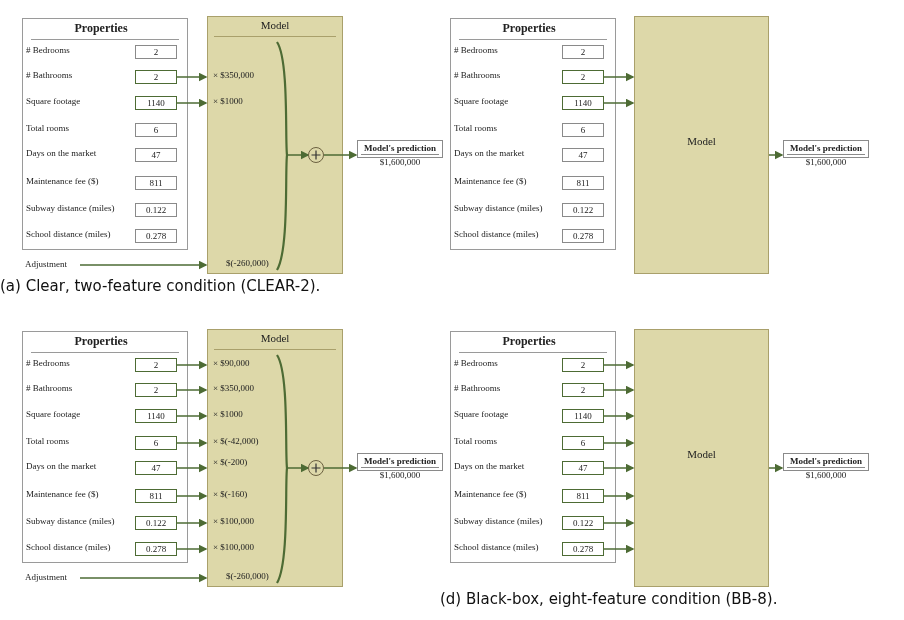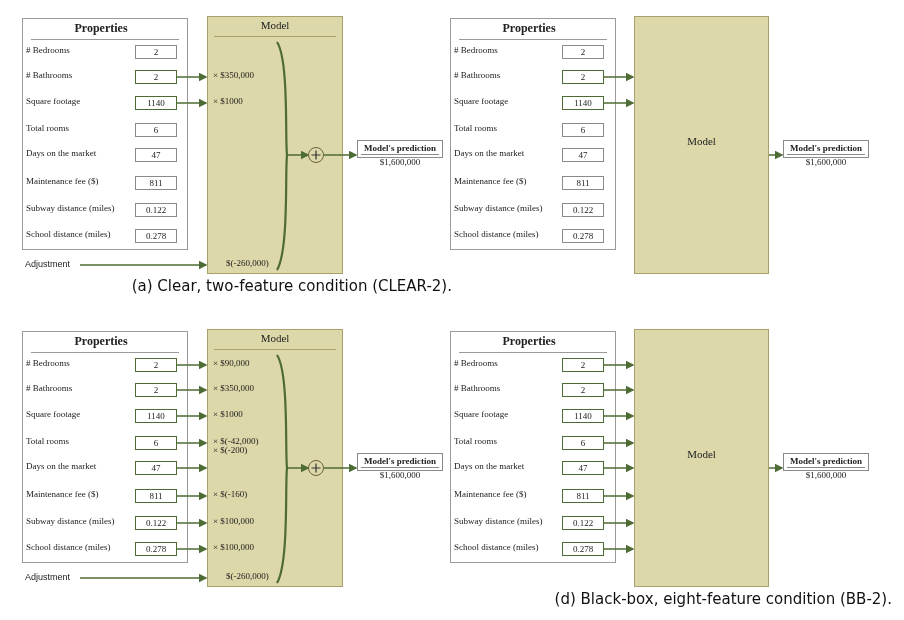--- a/index.html
+++ b/index.html
@@ -12,22 +12,22 @@
   .row-box{position:absolute;width:42px;height:14px;border:1px solid #8a8a8a;box-sizing:border-box;text-align:center;font-size:9px;line-height:13px;font-family:"Liberation Serif",serif;background:#fff;}
   .row-box.active{border-color:#4d6b34;}
   .model{position:absolute;background:#ddd8a9;border:1px solid #a9a06b;box-sizing:border-box;}
   .model-title{position:absolute;left:0;right:0;top:2px;text-align:center;font-size:11px;font-family:"Liberation Serif",serif;}
   .model-rule{position:absolute;left:6px;right:6px;top:19px;height:1px;background:#a9a06b;}
   .model-center{position:absolute;left:0;right:0;text-align:center;font-size:11px;font-family:"Liberation Serif",serif;}
   .coef{position:absolute;font-size:9px;font-family:"Liberation Serif",serif;white-space:nowrap;}
   .pred{position:absolute;width:86px;height:18px;border:1px solid #8a8a8a;background:#fff;box-sizing:border-box;}
   .pred-title{position:absolute;left:3px;right:3px;top:1px;text-align:center;font-size:9px;font-weight:bold;font-family:"Liberation Serif",serif;border-bottom:1px solid #8a8a8a;line-height:12px;}
   .pred-val{position:absolute;left:0;right:0;top:16px;text-align:center;font-size:9px;font-family:"Liberation Serif",serif;}
-  .adj{position:absolute;font-size:9px;font-family:Liberation Sans, sans-serif;}
-  .caption{position:absolute;left:0;right:0;text-align:right;font-size:15px;font-family:"DejaVu Sans",sans-serif;color:#111;}
+  .adj{position:absolute;font-size:9px;font-family:Liberation Serif, serif;}
+  .caption{position:absolute;left:0;right:0;text-align:left;font-size:15px;font-family:"DejaVu Sans",sans-serif;color:#111;}
   svg.overlay{position:absolute;left:0;top:0;width:452px;height:310px;overflow:visible;pointer-events:none;}
 </style>
 </head>
 <body>
 
 <div id="root">
     <div class="panel" style="left: 0px; top: 0px;">
       <div class="props" style="left: 22px; top: 18px; width: 166px; height: 232px;">
         <div class="props-title">Properties</div>
         <div class="props-rule"></div>
@@ -138,21 +138,21 @@
       <div class="row-label" style="left: 26px; top: 229px;">School distance (miles)</div>
       <div class="row-box active" style="left: 135px; top: 229px;">0.278</div>
       <div class="model" style="left: 207px; top: 16px; width: 136px; height: 258px; background: rgb(221, 216, 169); border-color: rgb(169, 160, 107);">
         <div class="model-title">Model</div>
         <div class="model-rule"></div>
       </div>
       <div class="coef" style="left: 213px; top: 45px;">× $90,000</div>
       <div class="coef" style="left: 213px; top: 70px;">× $350,000</div>
       <div class="coef" style="left: 213px; top: 96px;">× $1000</div>
       <div class="coef" style="left: 213px; top: 123px;">× $(-42,000)</div>
-      <div class="coef" style="left: 213px; top: 132px;">× $(-200)</div>
+      <div class="coef" style="left: 213px; top: 144px;">× $(-200)</div>
       <div class="coef" style="left: 213px; top: 176px;">× $(-160)</div>
       <div class="coef" style="left: 213px; top: 203px;">× $100,000</div>
       <div class="coef" style="left: 213px; top: 229px;">× $100,000</div>
       <div class="coef" style="left: 226px; top: 258px;">$(-260,000)</div>
       <div class="adj" style="left: 25px; top: 259px;">Adjustment</div>
       <div class="pred" style="left: 357px; top: 140px;">
         <div class="pred-title">Model's prediction</div>
         <div class="pred-val">$1,600,000</div>
       </div>
       <svg class="overlay">
@@ -198,21 +198,21 @@
       <div class="row-box active" style="left: 122px; top: 203px;">0.122</div>
       <div class="row-label" style="left: 14px; top: 229px;">School distance (miles)</div>
       <div class="row-box active" style="left: 122px; top: 229px;">0.278</div>
       <div class="model" style="left: 194px; top: 16px; width: 135px; height: 258px; background: rgb(221, 216, 169); border-color: rgb(169, 160, 107);">
         <div class="model-center" style="top: 118px;">Model</div>
       </div>
       <div class="pred" style="left: 343px; top: 140px;">
         <div class="pred-title">Model's prediction</div>
         <div class="pred-val">$1,600,000</div>
       </div>
-      <div class="caption" style="top: 277px;">(d) Black-box, eight-feature condition (BB-2).</div>
+      <div class="caption" style="top: 277px;">(d) Black-box, eight-feature condition (BB-8).</div>
       <svg class="overlay">
         <defs>
           <marker id="ah3" markerWidth="6" markerHeight="6" refX="5" refY="3" orient="auto">
             <path d="M0,0 L6,3 L0,6 z" fill="#4d6b34"></path>
           </marker>
         </defs>
         <line x1="164" y1="52" x2="193" y2="52" stroke="#4d6b34" stroke-width="1.5" marker-end="url(#ah3)"></line>
         <line x1="164" y1="77" x2="193" y2="77" stroke="#4d6b34" stroke-width="1.5" marker-end="url(#ah3)"></line>
         <line x1="164" y1="103" x2="193" y2="103" stroke="#4d6b34" stroke-width="1.5" marker-end="url(#ah3)"></line>
         <line x1="164" y1="130" x2="193" y2="130" stroke="#4d6b34" stroke-width="1.5" marker-end="url(#ah3)"></line>

